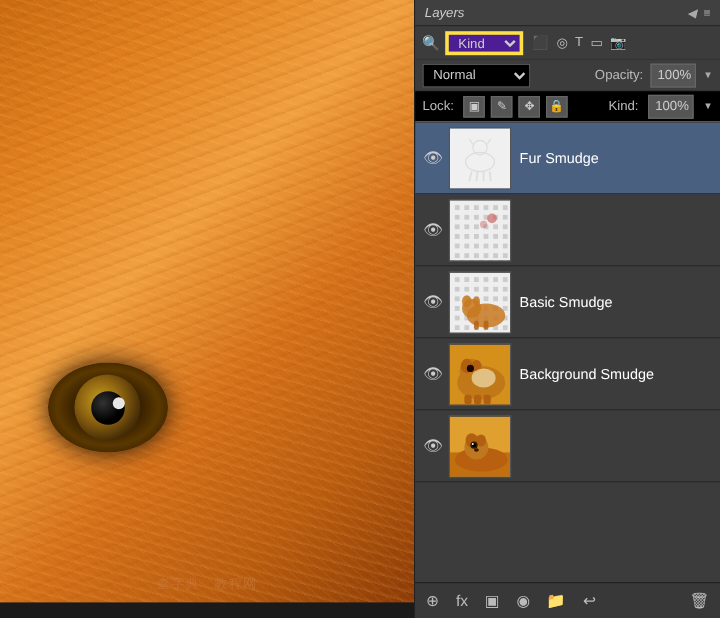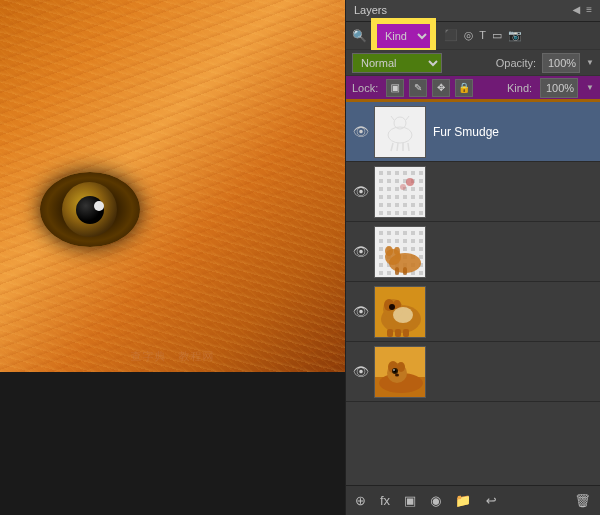--- a/index.html
+++ b/index.html
@@ -11,21 +11,21 @@
       font-size: 12px;
       background: #1a1a1a;
       position: relative;
     }
 
     
     .photo-bg {
       position: absolute;
       left: 0; top: 0;
       width: 345px;
-      height: 372px;
+      height: 502px;
       background: linear-gradient(135deg, #c96a10 0%, #e08020 20%, #f0a040 40%, #d4701a 60%, #b85c10 80%, #8a3a08 100%);
       overflow: hidden;
     }
 
     
     .fur-overlay {
       position: absolute;
       top: 0; left: 0; width: 100%; height: 100%;
       background:
         repeating-linear-gradient(15deg, rgba(255,200,100,0.15) 0px, transparent 3px, transparent 8px),
@@ -94,23 +94,24 @@
       display: flex;
       flex-direction: column;
     }
 
     
     .panel-titlebar {
       background: #404040;
       padding: 4px 8px;
       display: flex;
       justify-content: space-between;
-      align-items: flex-start;
+      align-items: flex-end;
       border-bottom: 1px solid #222;
       height: 22px;
+      font-style: italic;
     }
 
     .panel-title-text {
       color: #ccc;
       font-size: 11px;
     }
 
     .panel-controls {
       display: flex;
       gap: 6px;
@@ -135,27 +136,27 @@
       border-bottom: 1px solid #333;
       height: 28px;
     }
 
     .search-icon-wrap {
       color: #aaa;
       font-size: 12px;
     }
 
     .kind-select {
-      background: #a21caf;
-      border: 6px solid #fde047;
+      background: #4c1d95;
+      border: 3px solid #fde047;
       color: #ccc;
       font-size: 11px;
       padding: 1px 4px;
       width: 65px;
-      height: 36px;
+      height: 20px;
       outline: none;
       cursor: pointer;
     }
 
     .kind-icons {
       display: flex;
       gap: 6px;
       margin-left: 4px;
       color: #bbb;
       font-size: 11px;
@@ -166,21 +167,21 @@
       display: flex;
       align-items: center;
       padding: 3px 6px;
       gap: 6px;
       background: #3c3c3c;
       border-bottom: 1px solid #333;
       height: 26px;
     }
 
     .blend-select {
-      background: #4d7c0f;
+      background: #000000;
       border: 1px solid #666;
       color: #ccc;
       font-size: 11px;
       padding: 1px 4px;
       width: 90px;
       height: 20px;
       outline: none;
     }
 
     .opacity-label {
@@ -204,22 +205,22 @@
       color: #aaa;
       font-size: 8px;
     }
 
     
     .lock-row {
       display: flex;
       align-items: center;
       padding: 3px 6px;
       gap: 8px;
-      background: #701a75;
-      border-bottom: 3px solid #a16207;
+      background: #000000;
+      border-bottom: 1px solid #a16207;
       height: 26px;
     }
 
     .lock-label {
       color: #bbb;
       font-size: 11px;
     }
 
     .lock-icons {
       display: flex;
@@ -529,20 +530,21 @@
             <ellipse cx="30" cy="36" rx="16" ry="10" fill="#c87820" opacity="0.85"></ellipse>
             <circle cx="18" cy="30" r="8" fill="#c87820" opacity="0.85"></circle>
             <ellipse cx="14" cy="24" rx="4" ry="5" fill="#c87820" opacity="0.85"></ellipse>
             <ellipse cx="22" cy="24" rx="3" ry="4" fill="#c87820" opacity="0.85"></ellipse>
 
             <rect x="20" y="40" width="4" height="8" rx="2" fill="#b06010" opacity="0.8"></rect>
             <rect x="28" y="40" width="4" height="8" rx="2" fill="#b06010" opacity="0.8"></rect>
           </svg>
         </div>
       </div>
+      <span class="layer-name">Basic Smudge</span>
     </div>
 
     <div class="layer-item">
       <div class="eye-toggle">👁</div>
       <div class="layer-thumb">
         <div style="width:100%;height:100%;overflow:hidden;">
           <svg width="52" height="52" viewBox="0 0 52 52">
 
             <rect width="52" height="52" fill="#d4901a"></rect>
             <rect width="52" height="52" fill="url(#bgfur)" opacity="0.5"></rect>
@@ -555,20 +557,21 @@
             <circle cx="17" cy="20" r="3" fill="#1a0800"></circle>
 
             <ellipse cx="28" cy="28" rx="10" ry="8" fill="#f0e0b0" opacity="0.7"></ellipse>
 
             <rect x="12" y="42" width="6" height="8" rx="2" fill="#b06010"></rect>
             <rect x="20" y="42" width="6" height="8" rx="2" fill="#b06010"></rect>
             <rect x="28" y="42" width="6" height="8" rx="2" fill="#b06010"></rect>
           </svg>
         </div>
       </div>
+      <span class="layer-name">Background Smudge</span>
     </div>
 
     <div class="layer-item">
       <div class="eye-toggle">👁</div>
       <div class="layer-thumb">
         <div style="width:100%;height:100%;overflow:hidden;">
           <svg width="52" height="52" viewBox="0 0 52 52">
 
             <rect width="52" height="52" fill="#e0a030"></rect>
             <rect y="30" width="52" height="22" fill="#c07010"></rect>

